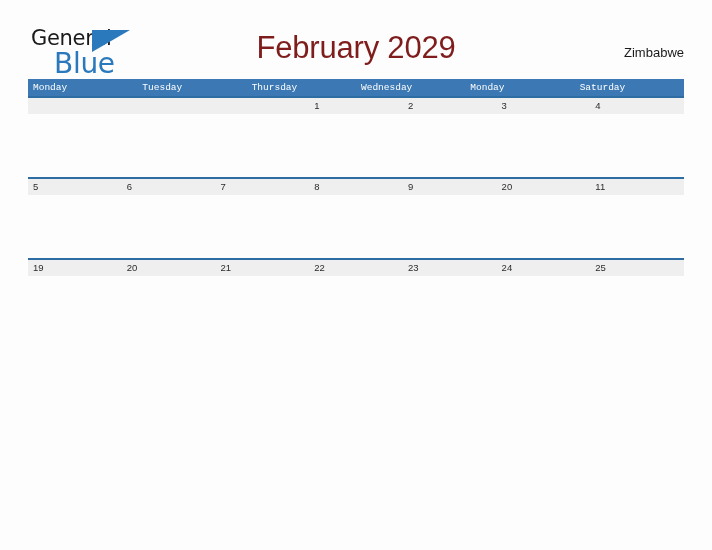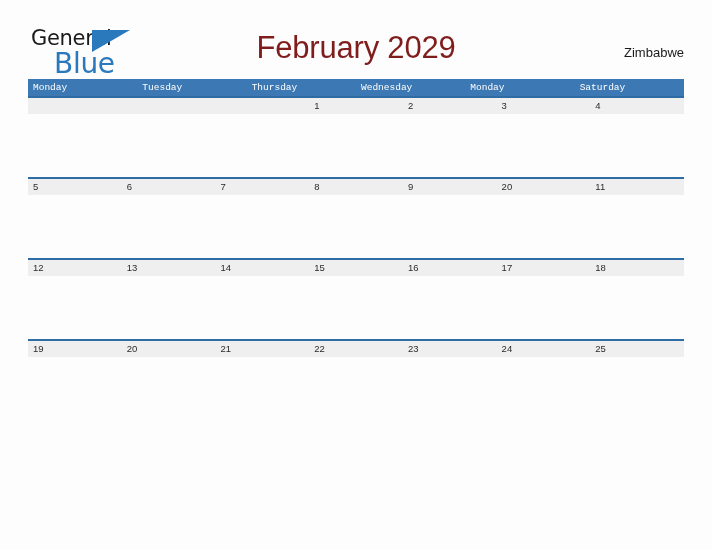--- a/index.html
+++ b/index.html
@@ -204,32 +204,20 @@
         <div class="day-cell">6</div>
         <div class="day-cell">7</div>
         <div class="day-cell">8</div>
         <div class="day-cell">9</div>
         <div class="day-cell">20</div>
         <div class="day-cell">11</div>
       </div>
       <div class="week-body"></div>
     </div>
 
-    <div class="week-row">
-      <div class="daynum-band">
-        <div class="day-cell">12</div>
-        <div class="day-cell">13</div>
-        <div class="day-cell">14</div>
-        <div class="day-cell">15</div>
-        <div class="day-cell">16</div>
-        <div class="day-cell">17</div>
-        <div class="day-cell">18</div>
-      </div>
-      <div class="week-body"></div>
-    </div>
 
     <div class="week-row">
       <div class="daynum-band">
         <div class="day-cell">19</div>
         <div class="day-cell">20</div>
         <div class="day-cell">21</div>
         <div class="day-cell">22</div>
         <div class="day-cell">23</div>
         <div class="day-cell">24</div>
         <div class="day-cell">25</div>

